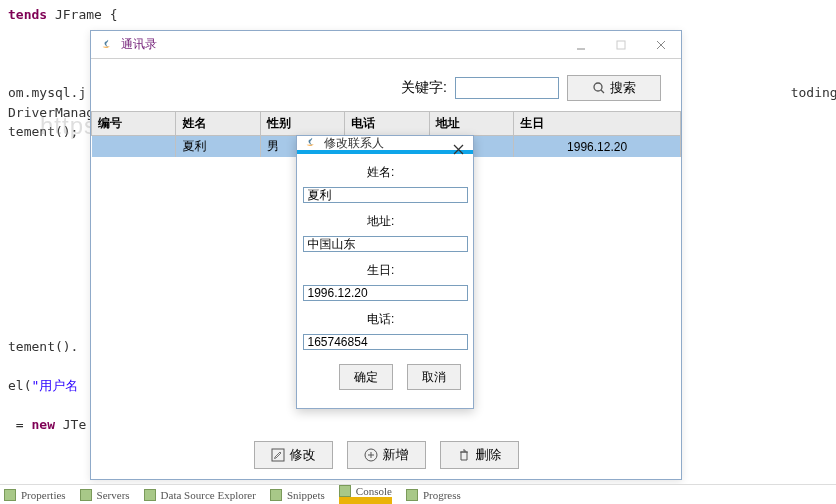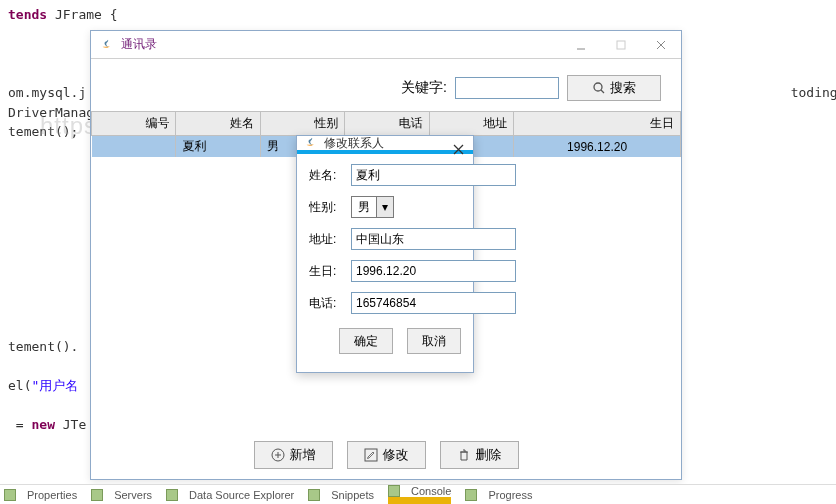--- a/index.html
+++ b/index.html
@@ -18,46 +18,46 @@
     .win-btn { width: 40px; height: 28px; display: flex; align-items: center; justify-content: center; color: #888; cursor: pointer; }
     .win-btn svg { width: 12px; height: 12px; }
     
     .search-bar { padding: 16px 20px 10px; display: flex; align-items: center; justify-content: flex-end; gap: 8px; }
     .search-label { font-size: 14px; }
     .search-input { width: 104px; height: 22px; border: 1px solid #7a9ebd; padding: 0 4px; background: #fff; }
     .search-btn { height: 26px; padding: 0 24px; border: 1px solid #adadad; background: #f0f0f0; display: flex; align-items: center; gap: 4px; cursor: pointer; font-size: 13px; }
     
     .table-wrap { padding: 0; }
     .data-table { width: 100%; border-collapse: collapse; font-size: 12px; }
-    .data-table th { background: #ebebeb; border: 1px solid #c0c0c0; padding: 3px 6px; font-weight: normal; text-align: right; height: 18px; }
+    .data-table th { background: #ebebeb; border: 1px solid #c0c0c0; padding: 3px 6px; font-weight: bold; text-align: left; height: 18px; }
     .data-table td { border-right: 1px solid #c0c0c0; padding: 2px 6px; text-align: center; height: 16px; }
     .data-table tr.selected td { background: #a6c8e8; }
     
     .bottom-bar { position: absolute; bottom: 10px; left: 0; width: 100%; display: flex; justify-content: center; gap: 14px; }
     .action-btn { height: 28px; padding: 0 16px; border: 1px solid #adadad; background: #f0f0f0; display: flex; align-items: center; gap: 5px; cursor: pointer; font-size: 13px; }
     .action-btn svg { width: 14px; height: 14px; }
     
     .dialog { position: absolute; top: 135px; left: 296px; width: 178px; background: #fff; border: 1px solid #8faac9; box-shadow: 0 3px 10px rgba(0,0,0,0.2); }
     .dialog-titlebar { height: 18px; display: flex; align-items: center; padding: 0 8px; border-bottom: 4px solid #0ea5e9; position: relative; }
     .dialog-titlebar .title { font-size: 12px; color: #333; }
     .dialog-close { position: absolute; right: 6px; top: 4px; width: 18px; height: 18px; display: flex; align-items: center; justify-content: center; cursor: pointer; }
     .dialog-body { padding: 10px 12px; }
-    .form-row { display: flex; align-items: center; margin-bottom: 10px; gap: 6px; }
+    .form-row { display: flex; align-items: center; margin-bottom: 10px; gap: 6px; flex-direction: column; }
     .form-label { font-size: 12px; min-width: 36px; }
     .form-input { flex: 1; height: 22px; border: 1px solid #7a9ebd; padding: 0 4px; font-size: 12px; }
     .form-select { height: 22px; border: 1px solid #7a7a7a; font-size: 12px; display: flex; }
     .form-select .sel-text { padding: 2px 6px; border-right: 1px solid #7a7a7a; }
     .form-select .sel-arrow { width: 16px; display: flex; align-items: center; justify-content: center; background: #e8e8e8; }
     .dialog-buttons { display: flex; justify-content: flex-end; gap: 14px; padding: 4px 0 8px; }
     .dialog-btn { height: 26px; padding: 0 14px; border: 1px solid #adadad; background: #f0f0f0; cursor: pointer; font-size: 12px; }
     
     .watermark { position: absolute; top: 112px; left: 40px; font-size: 24px; color: rgba(160,160,160,0.35); font-family: Arial; pointer-events: none; letter-spacing: 1px; }
     
     .eclipse-tabs { position: absolute; bottom: 0; left: 0; width: 836px; height: 20px; background: #fff; border-top: 1px solid #ddd; display: flex; align-items: center; padding: 0 4px; gap: 14px; font-size: 11px; color: #555; }
-    .eclipse-tab { display: flex; gap: 11px; cursor: pointer; }
+    .eclipse-tab { display: flex; gap: 5px; cursor: pointer; font-family: Liberation Serif, serif; }
     .eclipse-tab .tab-icon { width: 12px; height: 12px; background: #a8c888; border: 1px solid #7a9a5a; }
     .eclipse-tab.active { border-bottom: 8px solid #eab308; }
   </style>
 </head>
 <body>
 
 <div class="code-bg">
   <div class="line"><span class="kw">tends</span><span> JFrame {</span></div>
   <div class="line">&nbsp;</div>
   <div class="line">&nbsp;</div>
@@ -144,32 +144,32 @@
           <td></td>
           <td>1996.12.20</td>
         </tr>
       </tbody>
     </table>
   </div>
 
   <div class="bottom-bar">
     <button class="action-btn">
       <svg viewBox="0 0 14 14">
+          <rect x="1" y="1" width="12" height="12" fill="none" stroke="#555" stroke-width="1"></rect>
+          <path d="M4 9l5-5 1 1-5 5-1.5.5z" fill="none" stroke="#555" stroke-width="0.8"></path>
+        </svg>
+      <span>修改</span>
+    </button>
+    <button class="action-btn">
+      <svg viewBox="0 0 14 14">
           <circle cx="7" cy="7" r="6" fill="none" stroke="#555" stroke-width="1"></circle>
           <line x1="7" y1="4" x2="7" y2="10" stroke="#555" stroke-width="1"></line>
           <line x1="4" y1="7" x2="10" y2="7" stroke="#555" stroke-width="1"></line>
         </svg>
       <span>新增</span>
-    </button>
-    <button class="action-btn">
-      <svg viewBox="0 0 14 14">
-          <rect x="1" y="1" width="12" height="12" fill="none" stroke="#555" stroke-width="1"></rect>
-          <path d="M4 9l5-5 1 1-5 5-1.5.5z" fill="none" stroke="#555" stroke-width="0.8"></path>
-        </svg>
-      <span>修改</span>
     </button>
     <button class="action-btn">
       <svg viewBox="0 0 14 14">
           <path d="M4 4h6v8H4z M3 4h8 M6 2h2v2" fill="none" stroke="#555" stroke-width="1"></path>
         </svg>
       <span>删除</span>
     </button>
   </div>
 </div>
 
@@ -186,27 +186,20 @@
           <line x1="10" y1="1" x2="1" y2="10" stroke="#333" stroke-width="1.2"></line>
         </svg>
     </div>
   </div>
   <div class="dialog-body">
     <div class="form-row">
       <span class="form-label">姓名:</span>
       <input class="form-input" value="夏利" style="">
     </div>
     <div class="form-row">
-      <span class="form-label">性别:</span>
-      <div class="form-select">
-        <span class="sel-text">男</span>
-        <span class="sel-arrow">▾</span>
-      </div>
-    </div>
-    <div class="form-row">
       <span class="form-label">地址:</span>
       <input class="form-input" value="中国山东" style="">
     </div>
     <div class="form-row">
       <span class="form-label">生日:</span>
       <input class="form-input" value="1996.12.20" style="">
     </div>
     <div class="form-row">
       <span class="form-label">电话:</span>
       <input class="form-input" value="165746854" style="">

